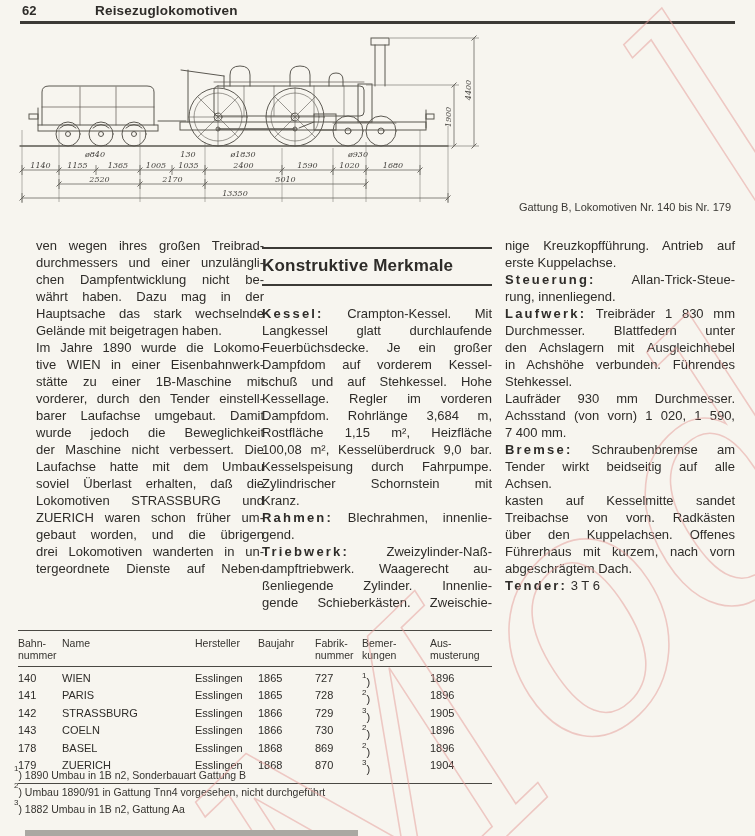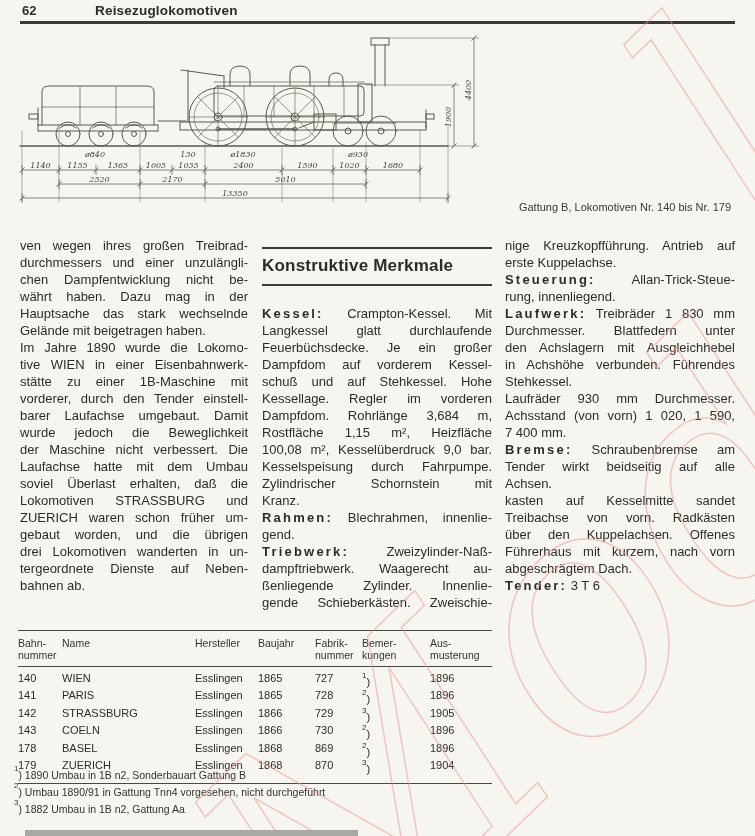--- a/index.html
+++ b/index.html
@@ -10,21 +10,21 @@
   }
   
   .pagenum{position:absolute;left:22px;top:3px;font-size:13px;font-weight:bold;}
   .headtitle{position:absolute;left:95px;top:3px;font-size:13.5px;font-weight:bold;letter-spacing:.2px;}
   .headrule{position:absolute;left:20px;top:21px;width:715px;height:2.5px;background:#3c3a36;}
   
   .drawing{position:absolute;left:18px;top:30px;}
   .caption{position:absolute;left:505px;top:201px;width:240px;font-size:11px;color:#3a3834;text-align:center;}
   
   .col{position:absolute;top:237px;font-size:13px;line-height:17px;}
-  .col1{left:20px;width:228px;}
+  .col1{left:36px;width:228px;}
   .col2{left:262px;width:230px;}
   .col3{left:505px;width:230px;}
   .tline{text-align:justify;text-align-last:justify;white-space:nowrap;}
   .tline.end{text-align-last:left;}
   .sperr{letter-spacing:2.2px;font-weight:bold;}
   .mid-head{margin-top:10px;border-top:2.5px solid #3c3a36;border-bottom:2.5px solid #3c3a36;
     padding:8px 0 10px;margin-bottom:19px;}
   .mid-head h2{margin:0;font-size:17px;font-weight:bold;letter-spacing:.2px;}
   
   .loco-table{position:absolute;left:18px;top:630px;width:474px;font-size:11px;}
@@ -229,21 +229,20 @@
       <div class="tline">barer Laufachse umgebaut. Damit</div>
       <div class="tline">wurde jedoch die Beweglichkeit</div>
       <div class="tline">der Maschine nicht verbessert. Die</div>
       <div class="tline">Laufachse hatte mit dem Umbau</div>
       <div class="tline">soviel Überlast erhalten, daß die</div>
       <div class="tline">Lokomotiven STRASSBURG und</div>
       <div class="tline">ZUERICH waren schon früher um-</div>
       <div class="tline">gebaut worden, und die übrigen</div>
       <div class="tline">drei Lokomotiven wanderten in un-</div>
       <div class="tline">tergeordnete Dienste auf Neben-</div>
-      <div class="tline end">bahnen ab.</div>
     </div>
 
   <div class="col col2">
     <div class="mid-head">
       <h2>Konstruktive Merkmale</h2>
     </div>
     <div id="col-mid">
         <div class="tline"><span class="sperr">Kessel:</span> Crampton-Kessel. Mit</div>
         <div class="tline">Langkessel glatt durchlaufende</div>
         <div class="tline">Feuerbüchsdecke. Je ein großer</div>

